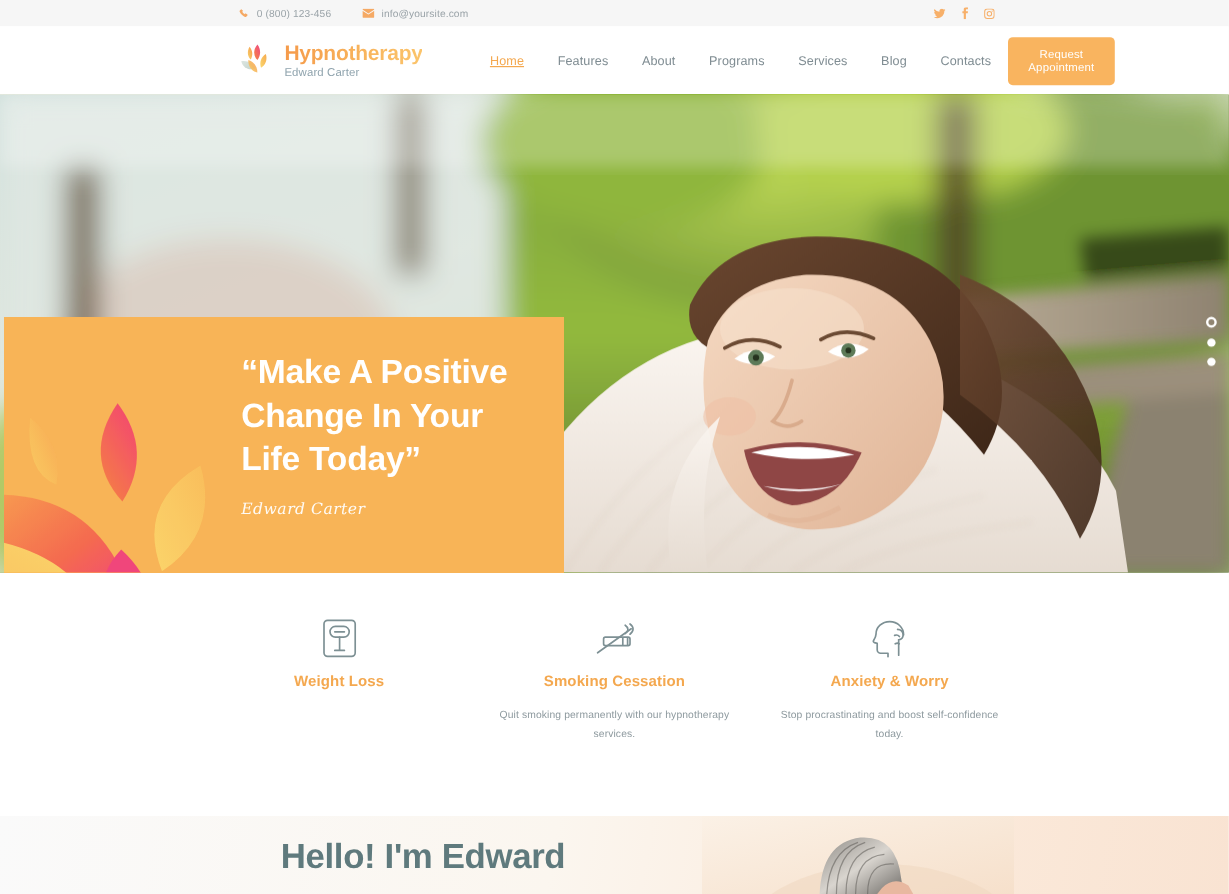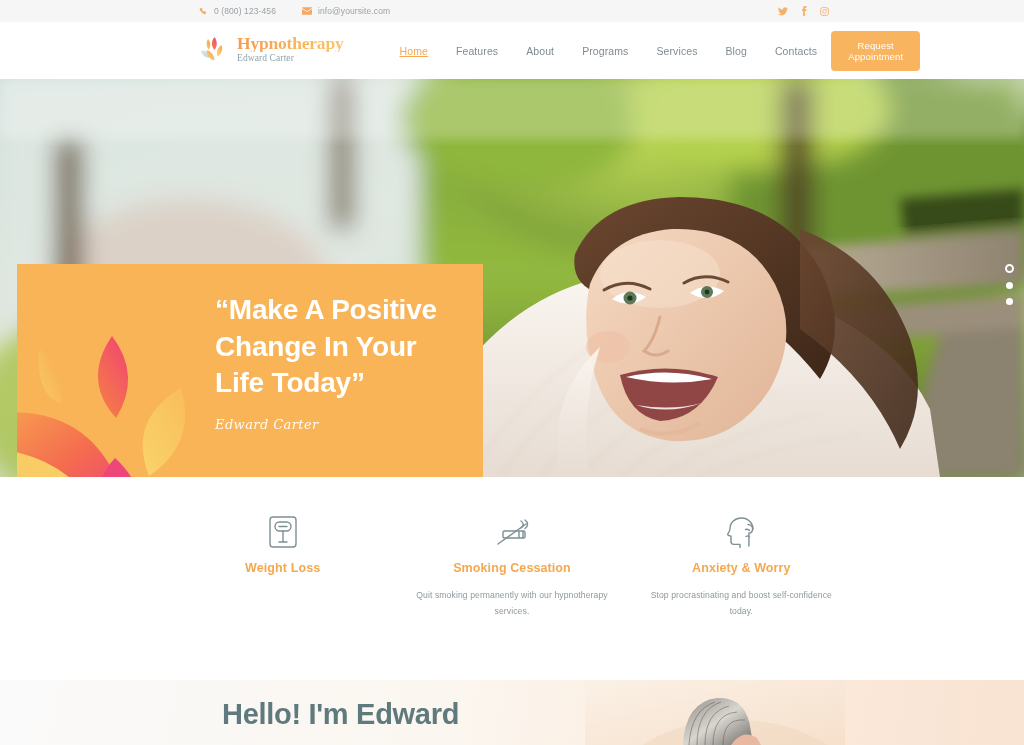--- a/index.html
+++ b/index.html
@@ -29,21 +29,21 @@
   .tb-social span { color: #f7b06a; display: flex; align-items: center; }
 
   
   .header {
     height: 57px;
     background: #ffffff;
     display: flex;
     align-items: center;
     padding: 0 198px 0 198px;
   }
-  .logo { display: flex; align-items: flex-start; gap: 9px; font-family: Liberation Serif, serif; }
+  .logo { display: flex; align-items: center; gap: 9px; }
   .logo-mark { width: 30px; height: 32px; flex: none; }
   .logo-text { line-height: 1; }
   .logo-title {
     font-size: 17.5px; font-weight: bold;
     letter-spacing: -.2px;
     background: linear-gradient(90deg,#f59a4a 0%,#f8b35c 55%,#fbc46b 100%);
     -webkit-background-clip: text; background-clip: text;
     -webkit-text-fill-color: transparent; color: #f2a14d;
   }
   .logo-sub {
@@ -72,21 +72,21 @@
   .hero {
     position: relative;
     height: 398px;
     overflow: hidden;
     background: #6f8a4a;
   }
   .hero-photo { position: absolute; inset: 0; }
 
   .hero-panel {
     position: absolute;
-    left: 17px; top: 185px;
+    left: 3px; top: 185px;
     width: 466px; height: 213px;
     background: #f8b457;
     overflow: hidden;
   }
   .panel-deco { position: absolute; left: -22px; bottom: -26px; width: 230px; height: 215px; opacity: .92; }
   .panel-body { position: relative; padding: 28px 30px 0 198px; }
   .hero-title {
     color: #ffffff;
     font-size: 28px;
     font-weight: bold;
@@ -130,21 +130,21 @@
   }
 
   
   .about {
     position: relative;
     height: 65px;
     overflow: hidden;
     background: linear-gradient(100deg,#fafafa 0%,#fbf6ef 45%,#fbeadb 75%,#f9e3d2 100%);
   }
   .about-title {
-    position: absolute; left: 222px; top: 18px;
+    position: absolute; left: 234px; top: 18px;
     font-size: 29px; font-weight: bold; color: #5f7a7d; letter-spacing: -.3px;
   }
   .about-photo { position: absolute; left: 585px; top: 0; width: 260px; height: 65px; }
 </style>
 </head>
 <body>
 
 <div class="topbar">
   <div class="tb-item">
     <span class="tb-ico">

